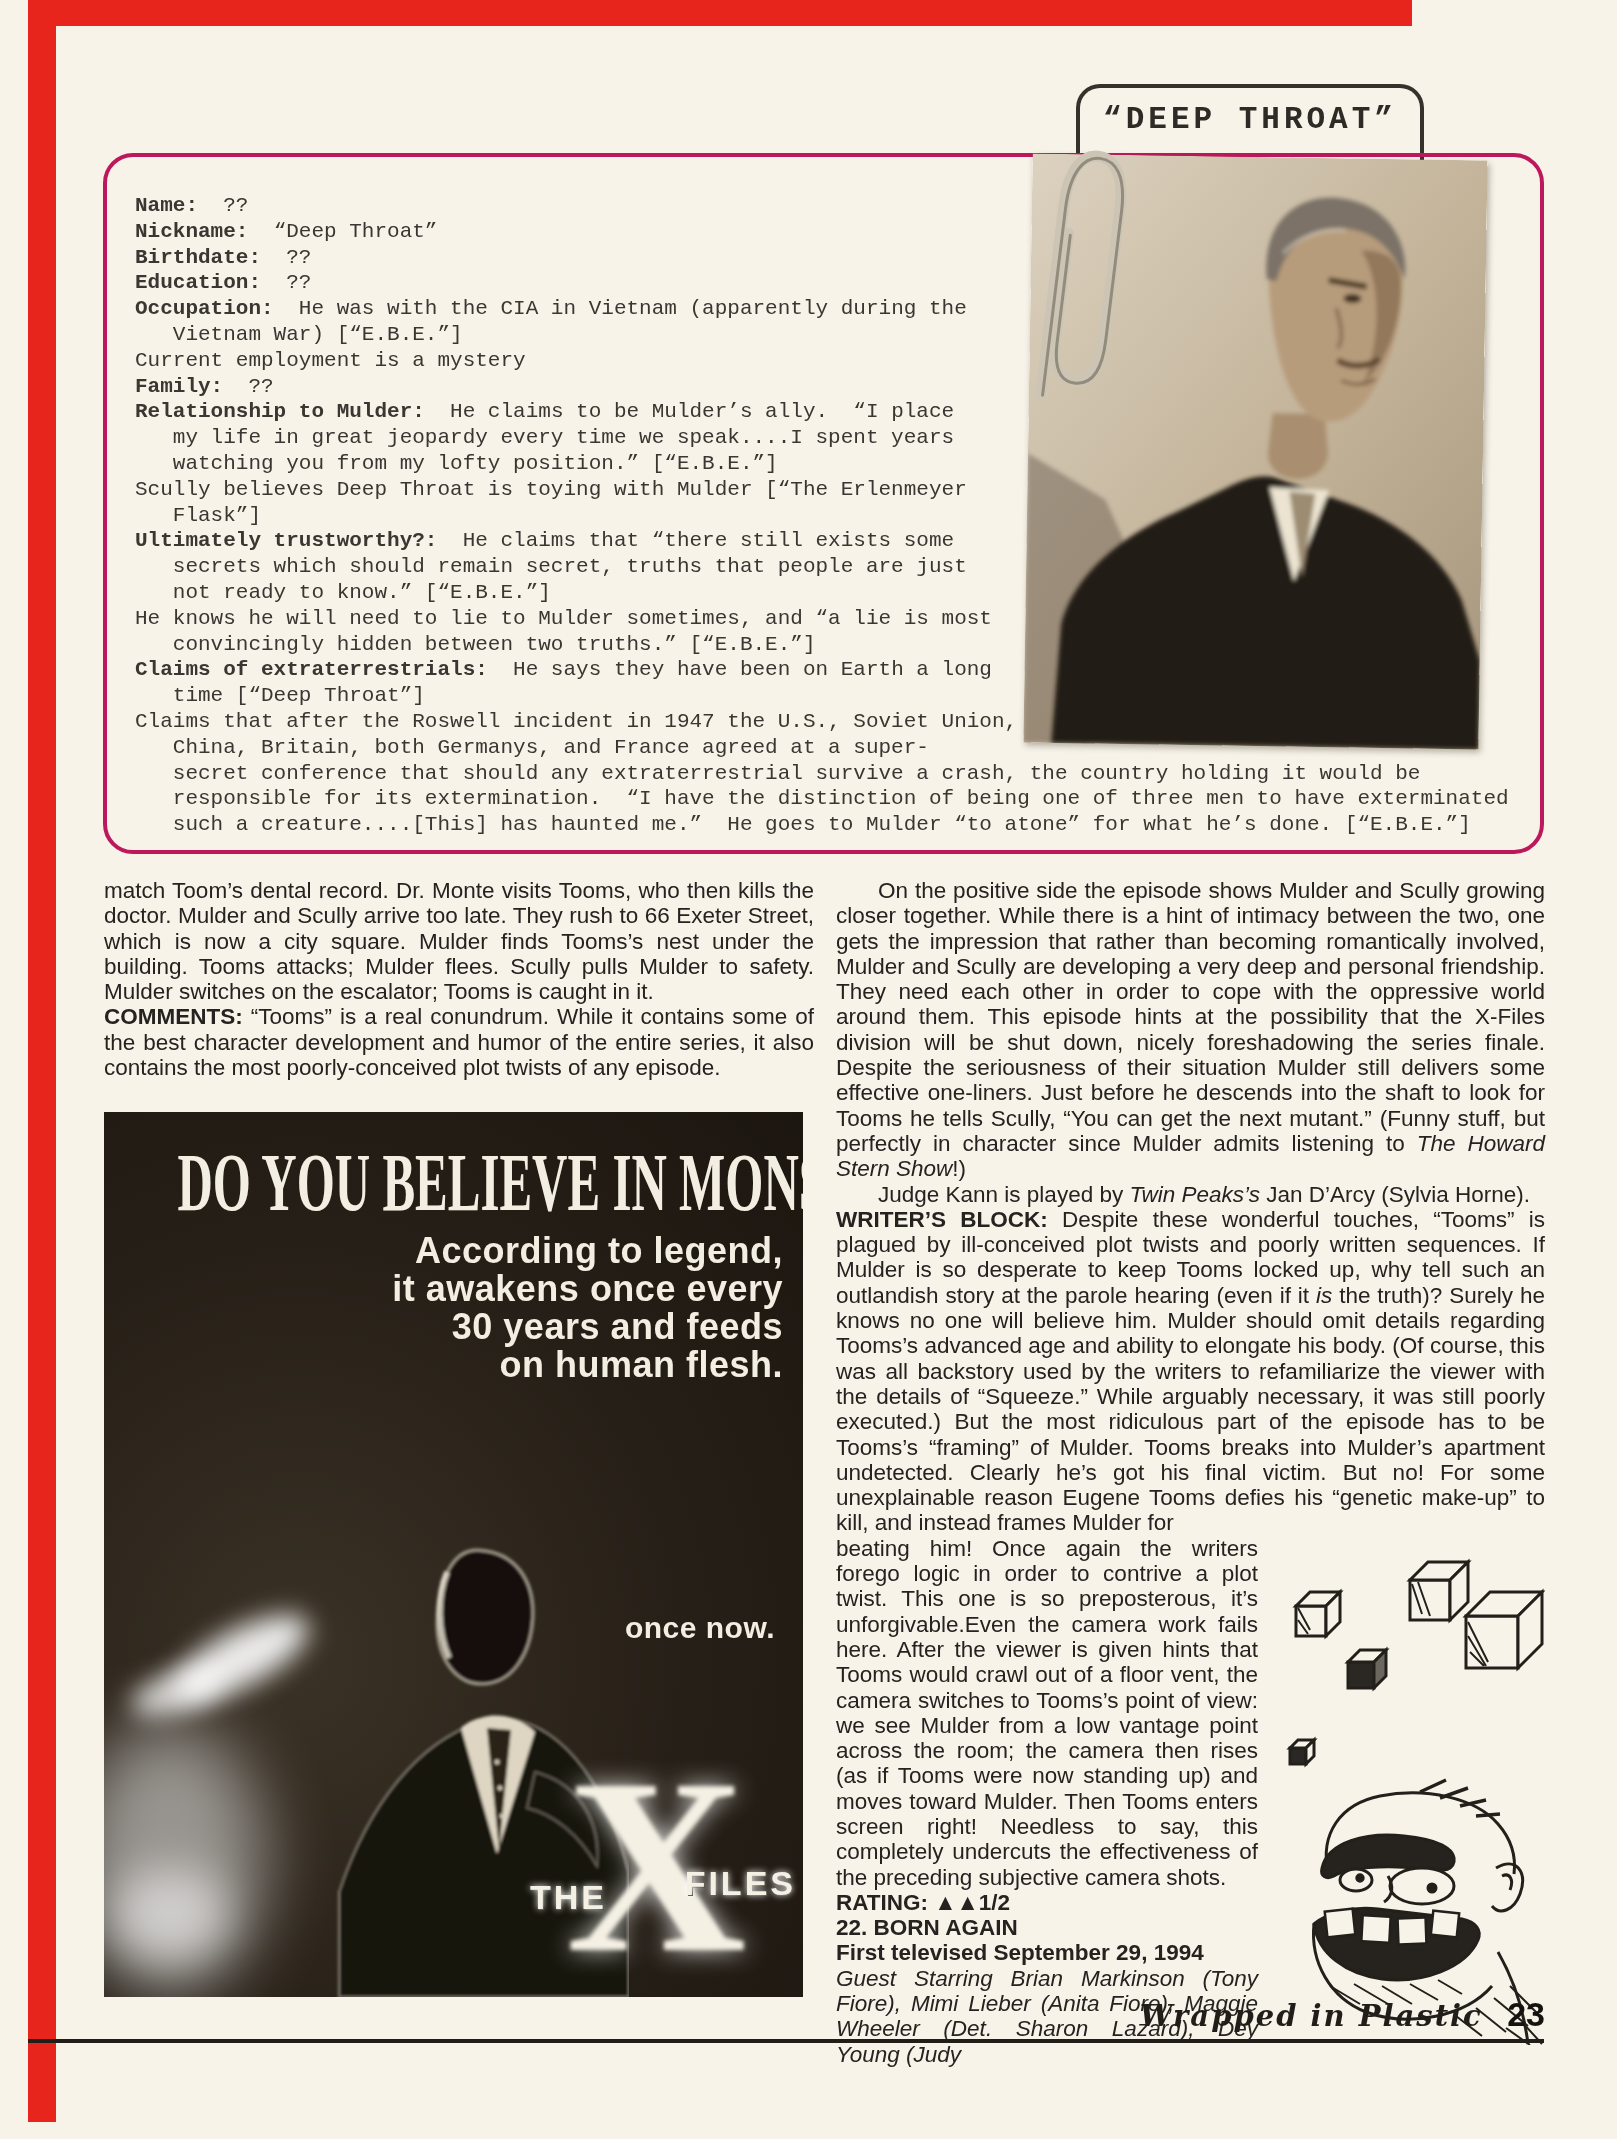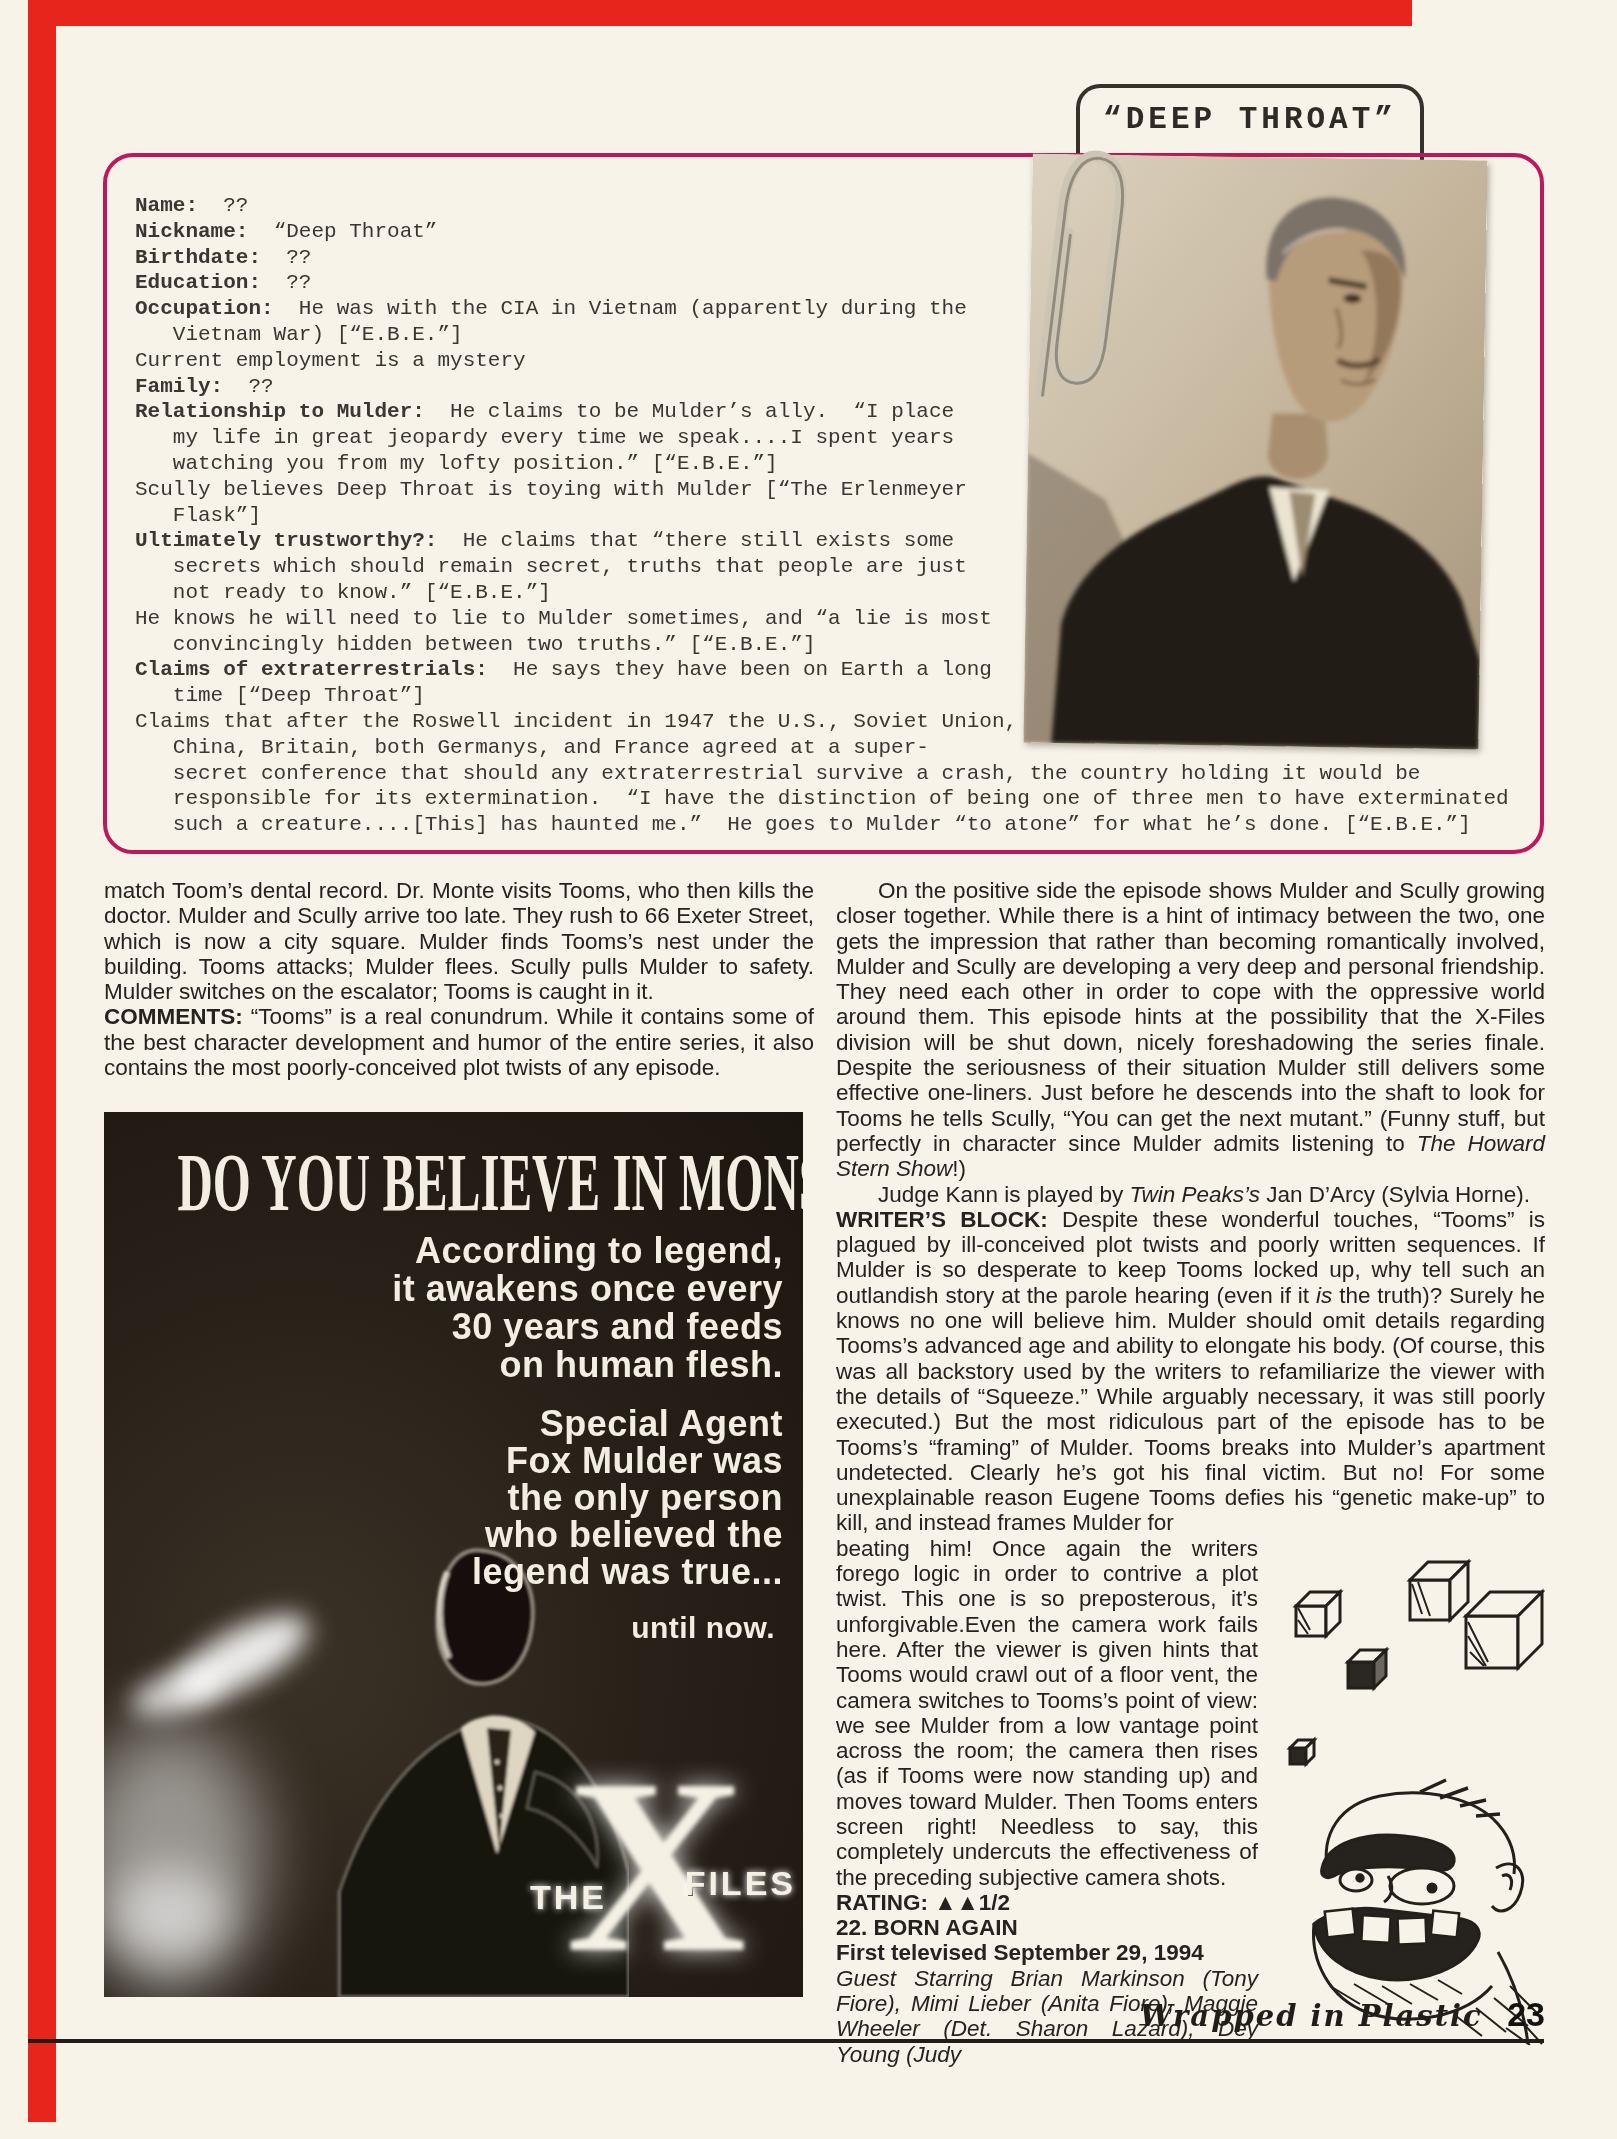--- a/index.html
+++ b/index.html
@@ -142,28 +142,21 @@
         <path d="M206,240 C252,252 272,292 268,334 C250,302 224,282 198,276 Z" fill="#17120c" stroke="#d9d2c0" stroke-width="2" stroke-opacity=".4"></path>
       </g>
     </svg>
     <div class="ad-headline">DO YOU BELIEVE  IN MONSTERS?</div>
     <div class="tagline tag1">
         <div><span>According to legend,</span></div>
         <div><span>it awakens once every</span></div>
         <div><span>30 years and feeds</span></div>
         <div><span>on human flesh.</span></div>
       </div>
-    <div class="tagline tag2">
-        <div><span>Special Agent</span></div>
-        <div><span>Fox Mulder was</span></div>
-        <div><span>the only person</span></div>
-        <div><span>who believed the</span></div>
-        <div><span>legend was true...</span></div>
-      </div>
-    <div class="tagline tag3">until now.</div>
+    <div class="tagline tag3">once now.</div>
     <div class="logo">
       <span class="bigx">X</span>
       <span class="the">THE</span>
       <span class="files">FILES</span>
     </div>
   </div>
 
   <div class="col right-col">
     <p class="just ind"><span>On the positive side the episode shows Mulder and Scully growing closer together.  While there is a hint of intimacy between the two, one gets the impression that rather than becoming romantically involved, Mulder and Scully are developing a very deep and personal friendship.  They need each other in order to cope with the oppressive world around them.  This episode hints at the possibility that the X-Files division will be shut down, nicely foreshadowing the series finale.  Despite the seriousness of their situation Mulder still delivers some effective one-liners.  Just before he descends into the shaft to look for Tooms he tells Scully, “You can get the next mutant.” (Funny stuff, but perfectly in character since Mulder admits listening to </span><span class="seg-i">The Howard Stern Show</span><span>!)</span></p>
     <p class="just ind"><span>Judge Kann is played by </span><span class="seg-i">Twin Peaks’s</span><span> Jan D’Arcy (Sylvia Horne).</span></p>

